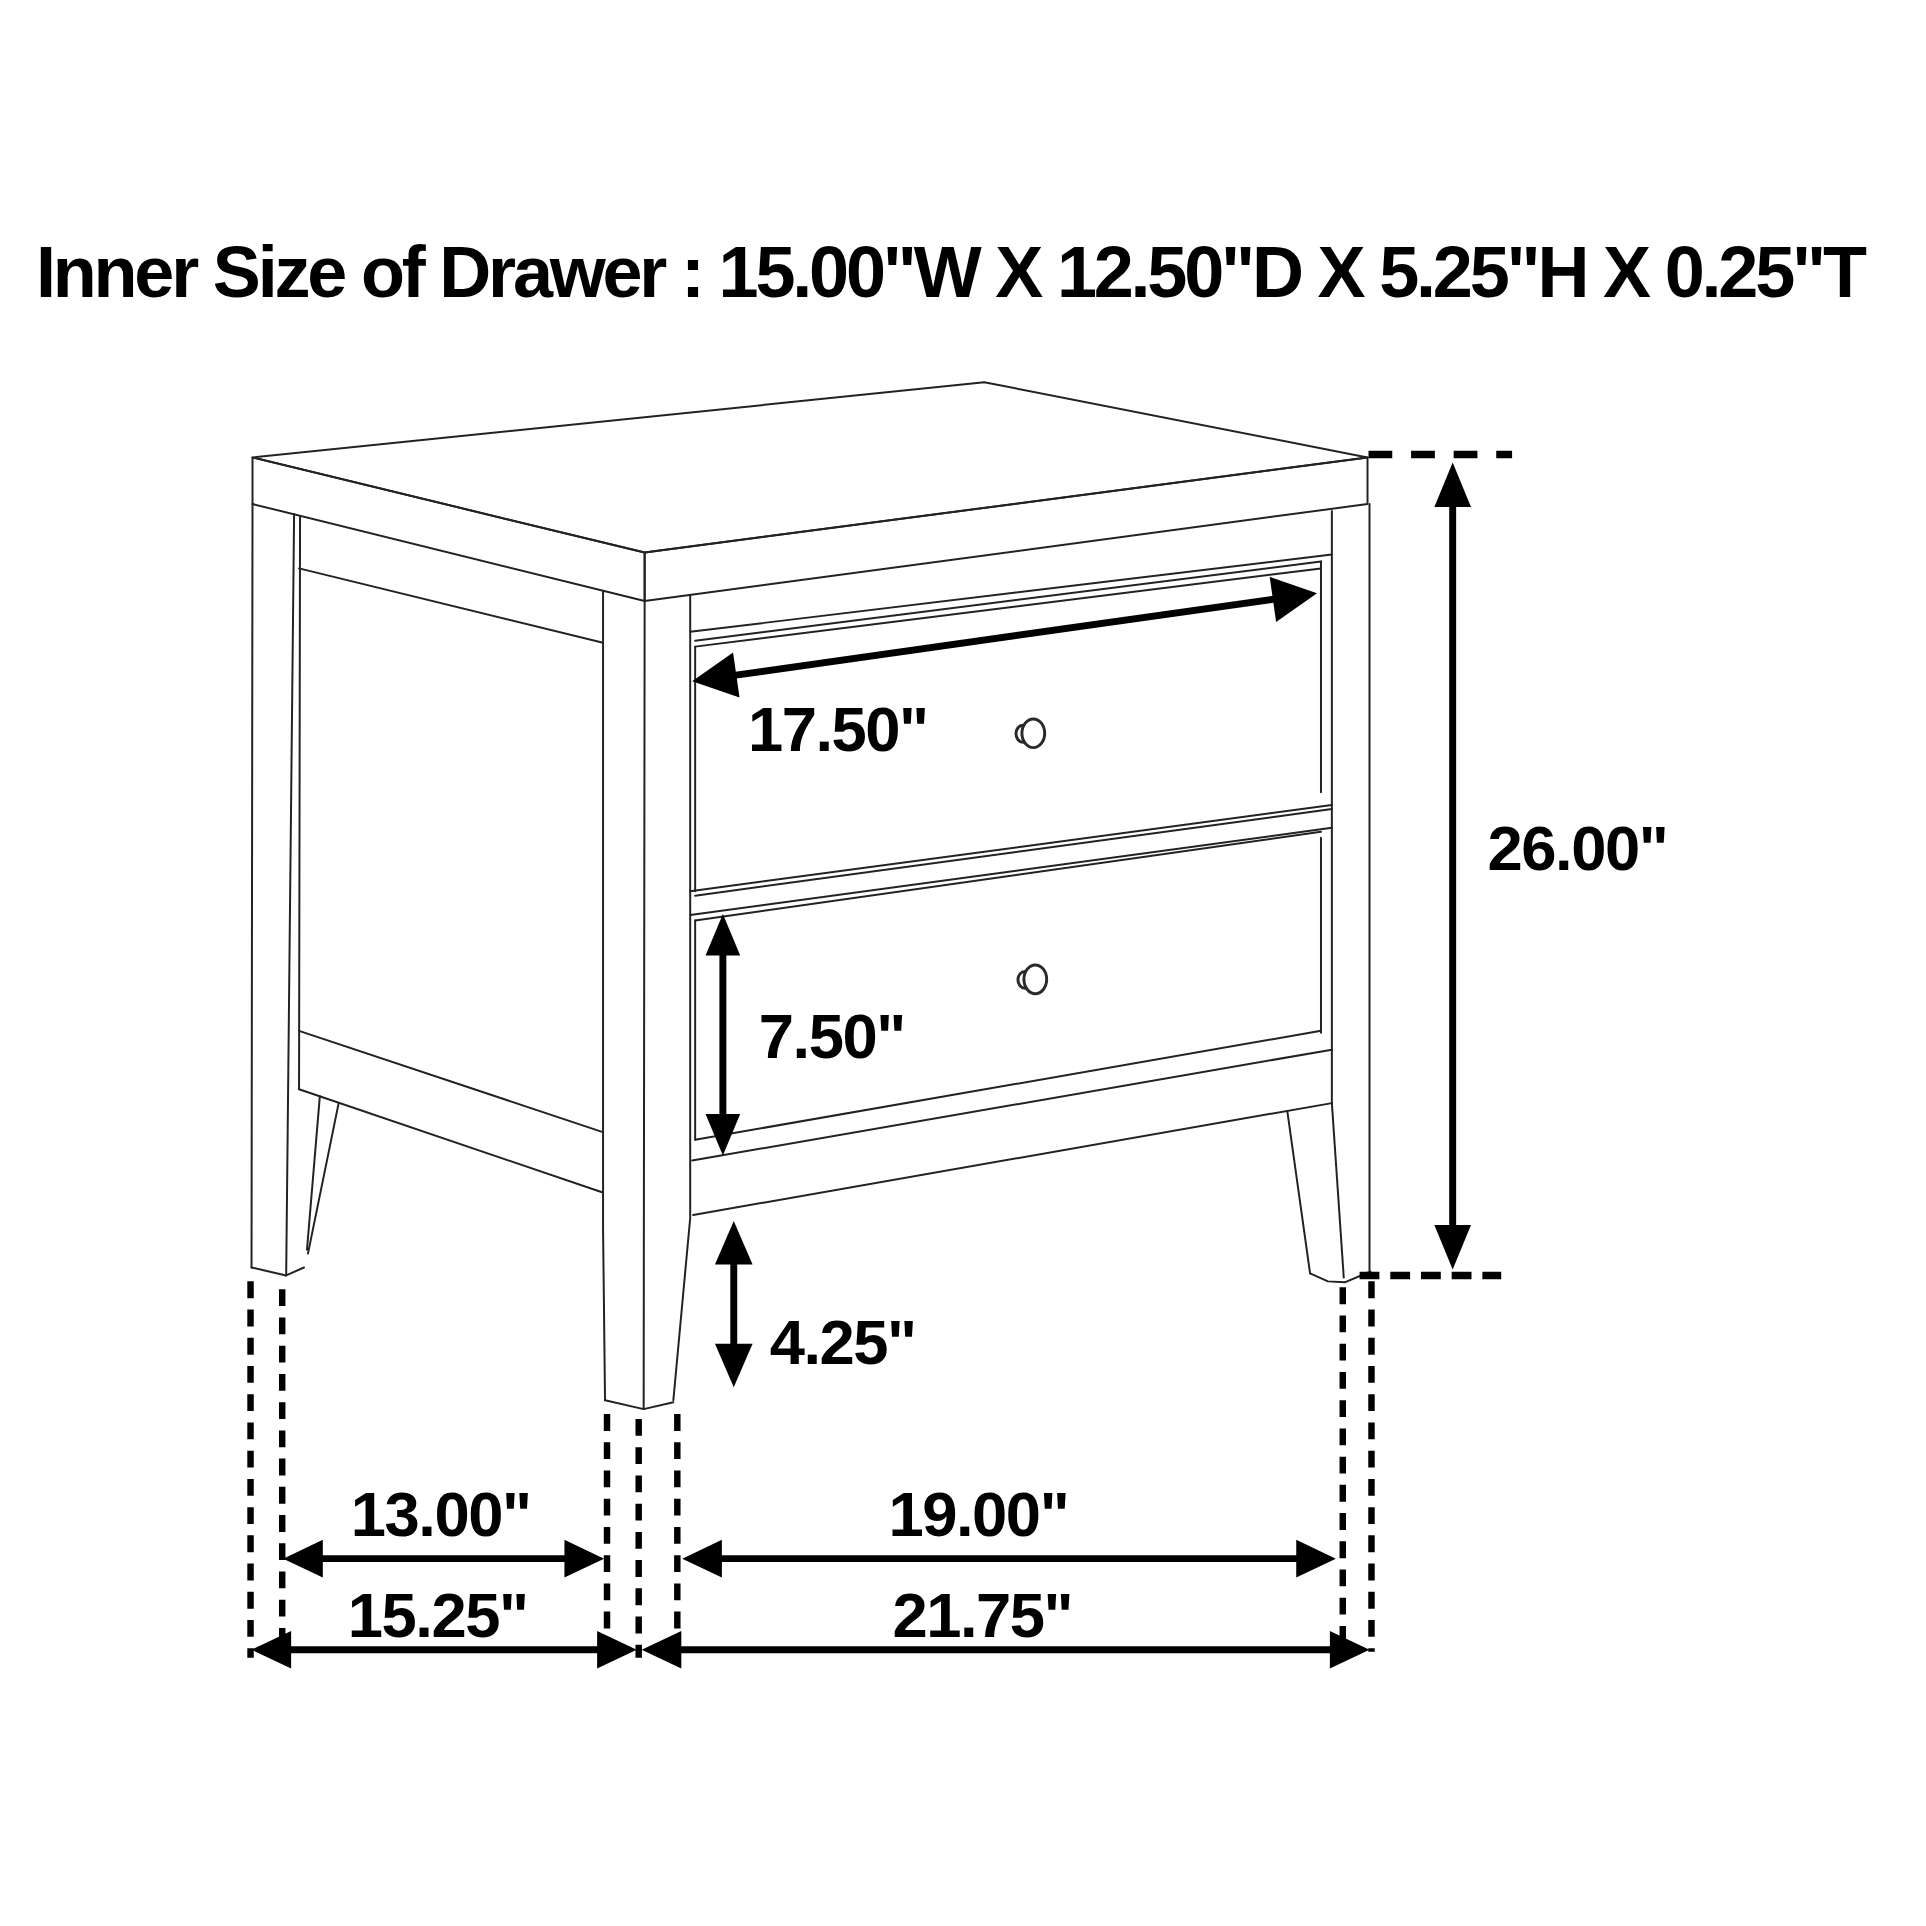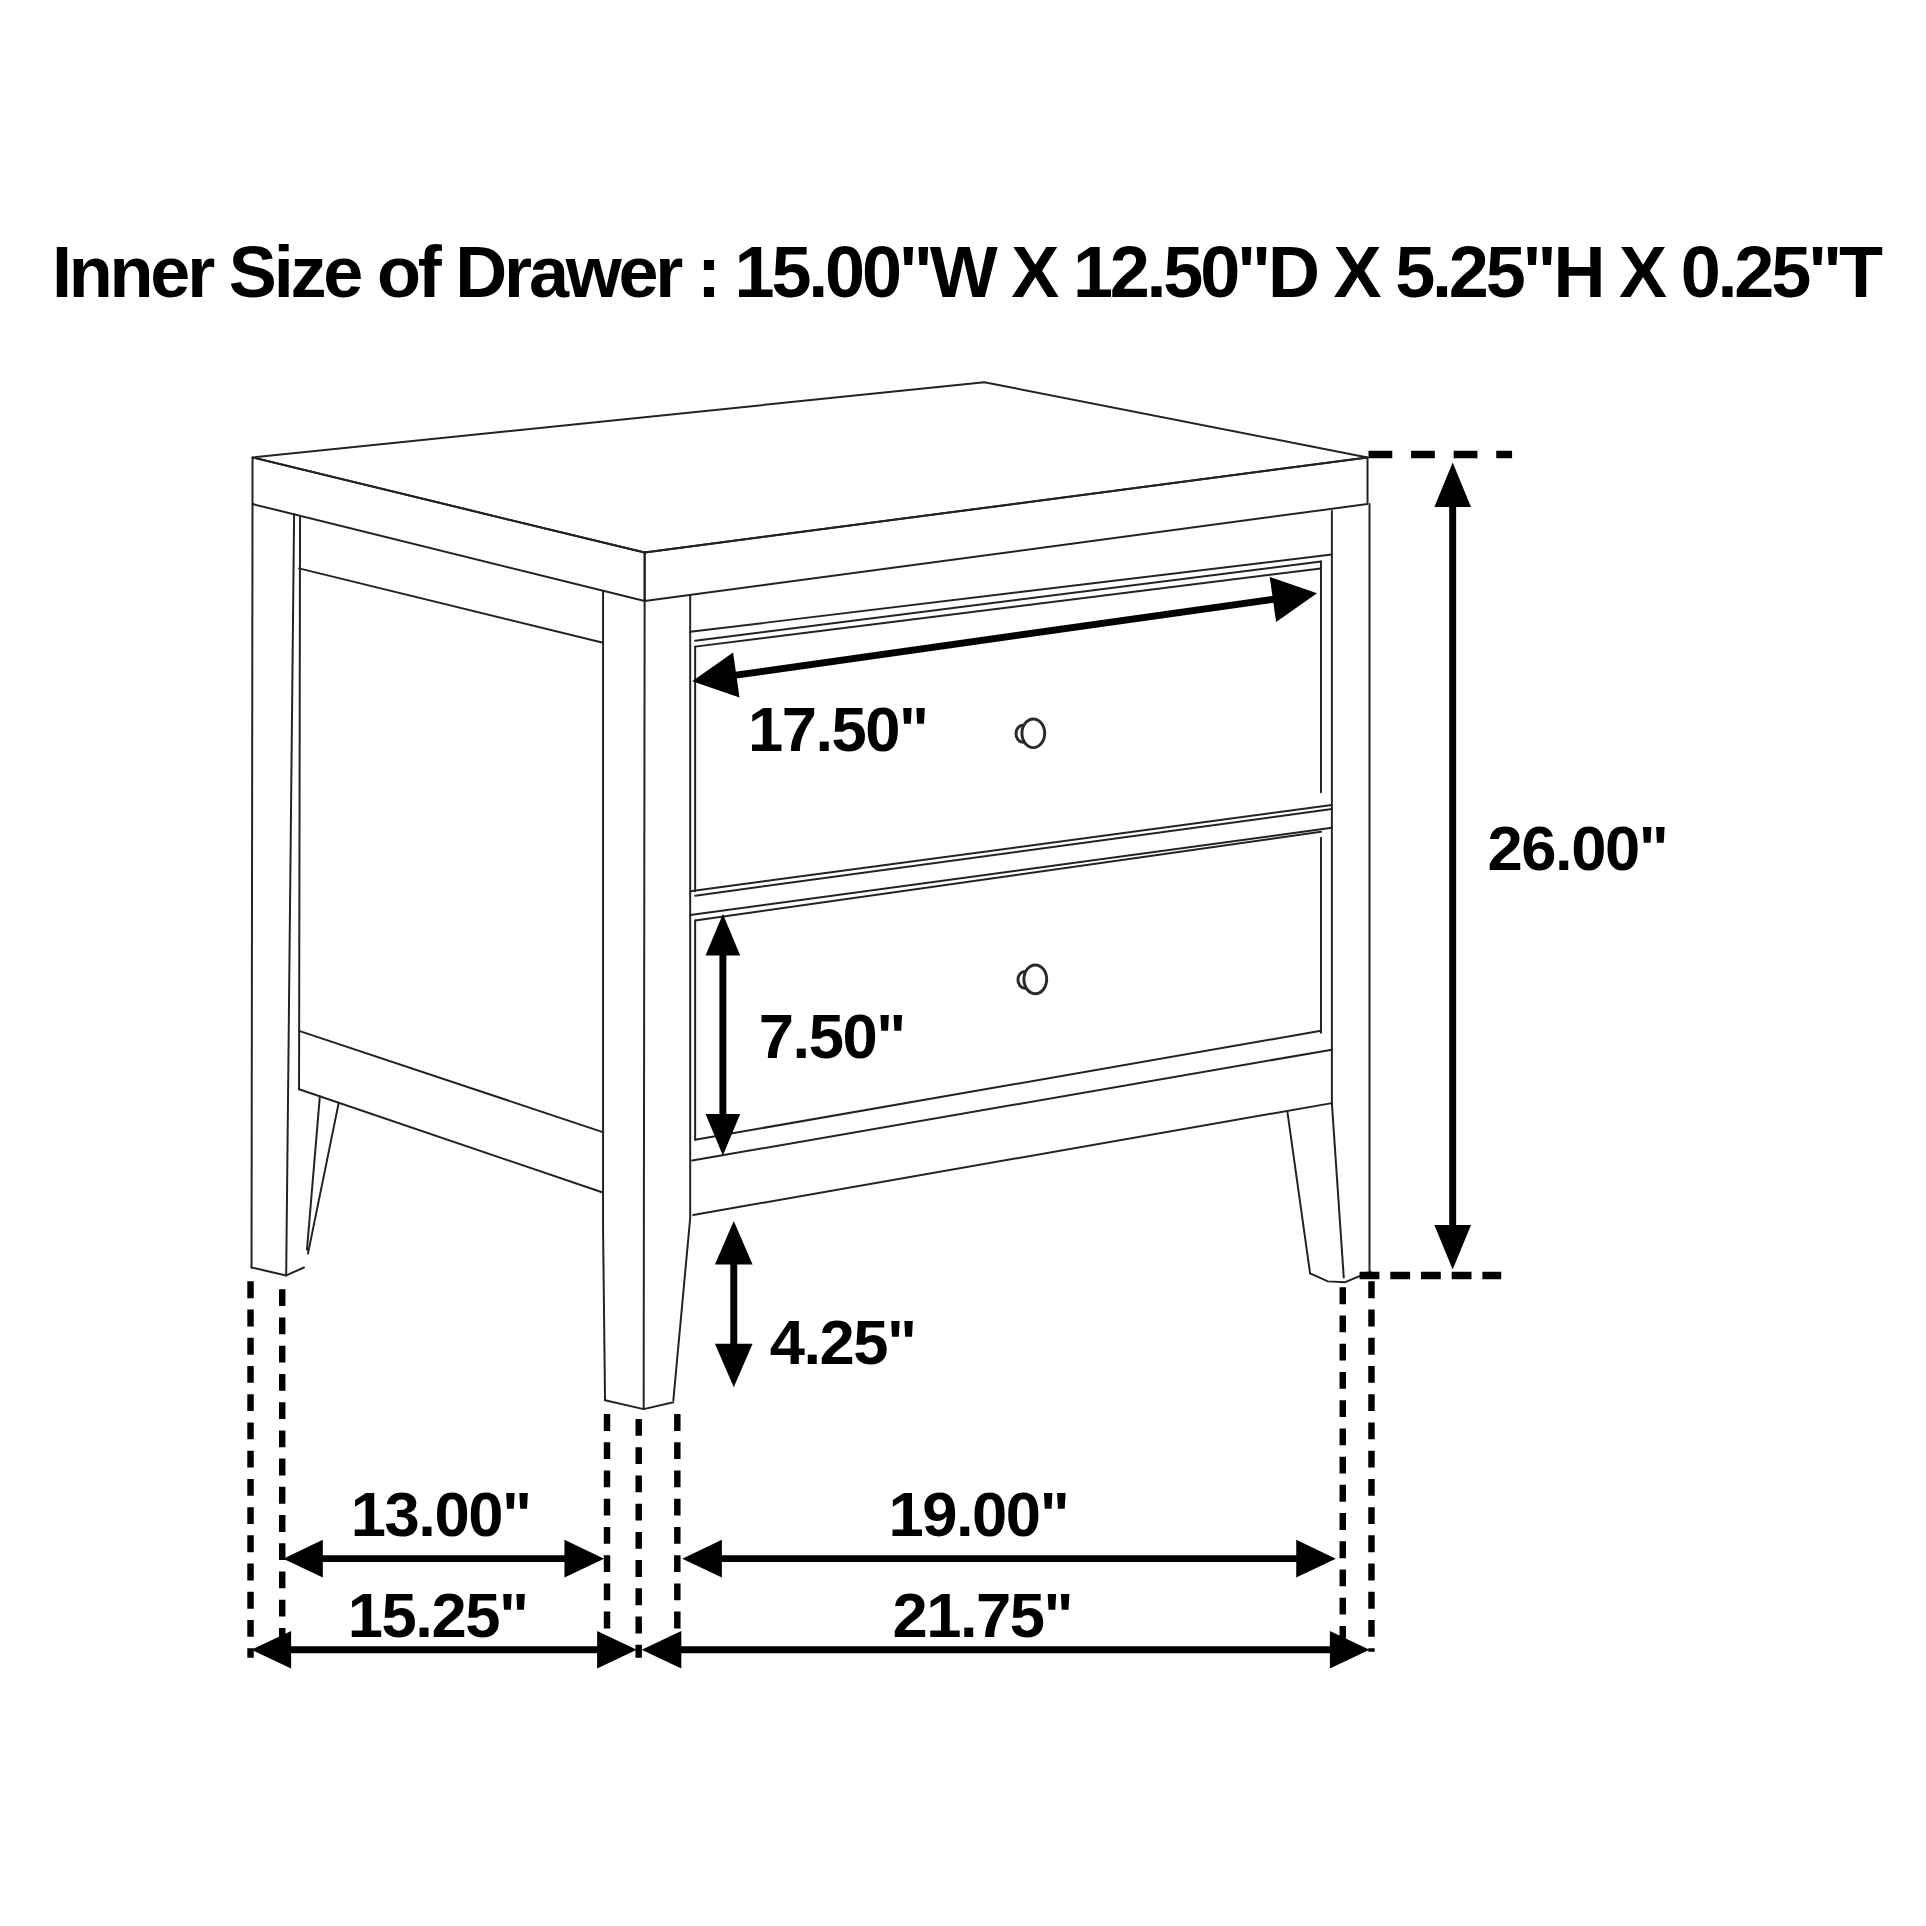--- a/index.html
+++ b/index.html
@@ -1,19 +1,19 @@
 <!DOCTYPE html>
 <html><head>
 <meta charset="utf-8">
 <style>
   html,body { margin:0; padding:0; background:#fff; }
   .page { position:relative; width:1927px; height:1927px; background:#fff;
           font-family:"Liberation Sans", sans-serif; }
   svg text { font-family:"Liberation Sans", sans-serif; }
-  .title { position:absolute; left:52px; top:231px; font-weight:bold; font-size:72px;
+  .title { position:absolute; left:36px; top:231px; font-weight:bold; font-size:72px;
            letter-spacing:-3.2px; white-space:nowrap; color:#000; }
 </style>
 </head>
 <body>
 <div class="page">
 
 <div class="title">Inner Size of Drawer&nbsp;: 15.00"W X 12.50"D X 5.25"H X 0.25"T</div>
 
 <svg width="1927" height="1927" viewBox="0 0 1946 1946" style="position:absolute;left:0;top:0">
 

